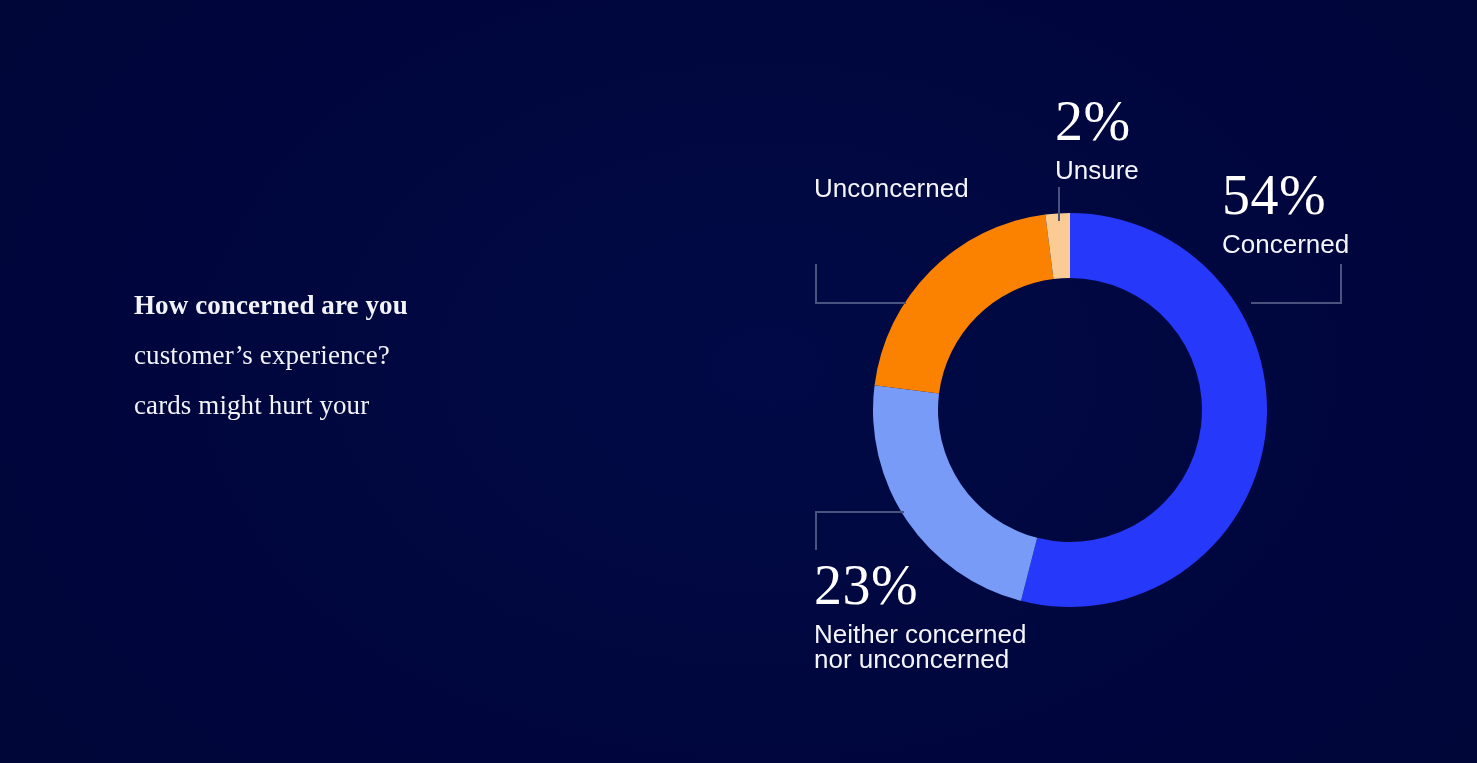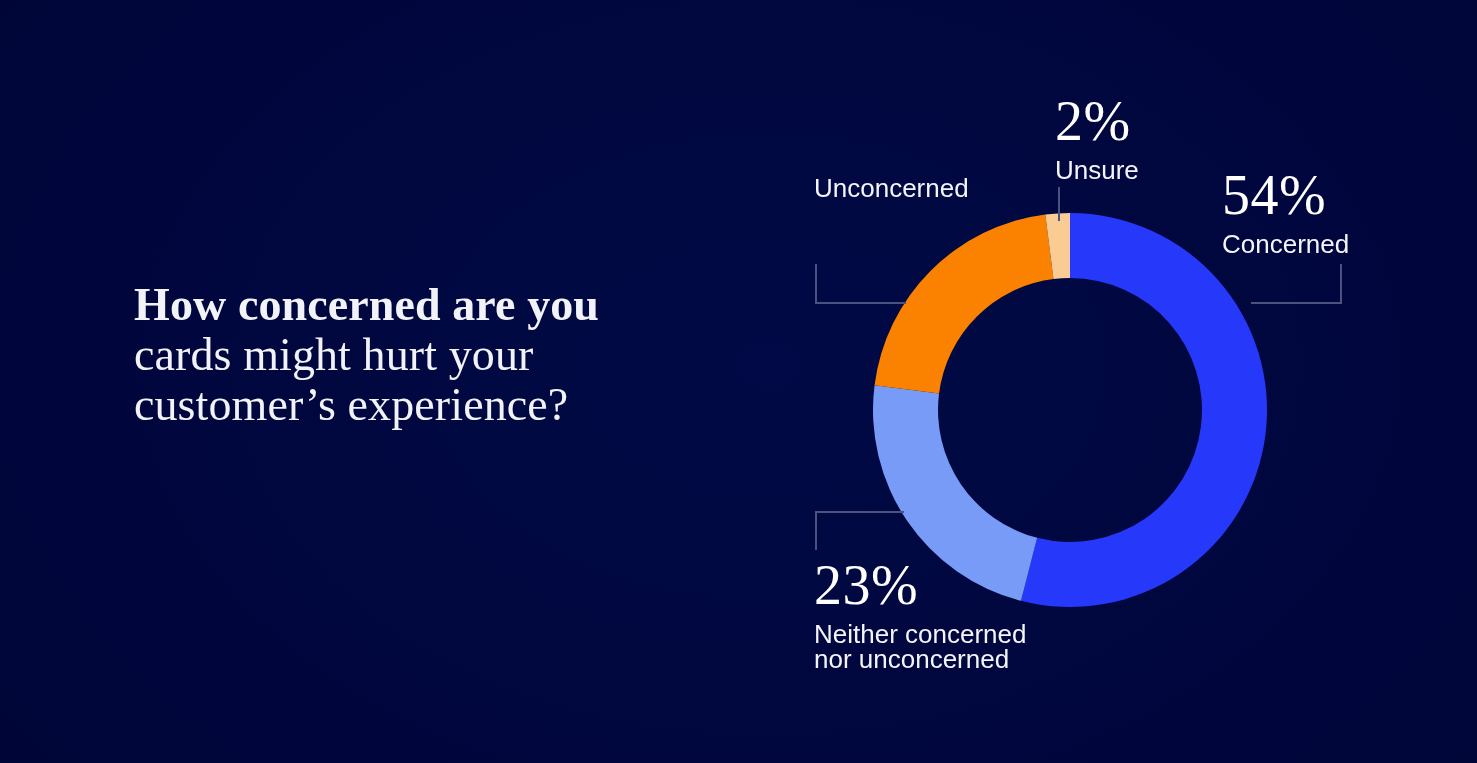--- a/index.html
+++ b/index.html
@@ -19,21 +19,21 @@
   }
 
   
   #headline {
     position: absolute;
     left: 134px;
     top: 280px;
     width: 540px;
     font-family: "Liberation Serif", serif;
     color: #F2F3F8;
-    font-size: 46px;
+    font-size: 27px;
     line-height: 50px;
     letter-spacing: 0.1px;
   }
   #headline .hl-line { display: block; white-space: nowrap; }
   #headline .hl-strong { font-weight: 700; }
   #headline .hl-normal { font-weight: 400; }
 
   
   #donut-wrap {
     position: absolute;
@@ -106,22 +106,22 @@
     border-top-width: 2px;
   }
 </style>
 </head>
 <body>
 
 <div id="stage">
 
   <div id="headline">
     <span class="hl-line hl-strong">How concerned are you</span>
+    <span class="hl-line hl-normal">customer’s experience?</span>
     <span class="hl-line hl-normal">cards might hurt your</span>
-    <span class="hl-line hl-normal">customer’s experience?</span>
   </div>
 
   <div id="donut-wrap">
     <svg id="donut-svg" viewBox="0 0 394 394">
       <g id="donut-slices">
           <path d="M 197 0 A 197 197 0 1 1 148.0080922285236 387.8108827423403 L 164.17542179311081 324.843291437368 A 131.99 131.99 0 1 0 197 65.00999999999999 Z" fill="#2639FB"></path>
           <path d="M 148.0080922285236 387.8108827423403 A 197 197 0 0 1 1.5534038410478672 172.30935298783214 L 66.05078057350207 180.45726650184753 A 131.99 131.99 0 0 0 164.17542179311081 324.843291437368 Z" fill="#789BF7"></path>
           <path d="M 1.5534038410478672 172.30935298783214 A 197 197 0 0 1 172.30935298783217 1.5534038410478672 L 180.45726650184756 66.05078057350207 A 131.99 131.99 0 0 0 66.05078057350207 180.45726650184753 Z" fill="#FA8200"></path>
           <path d="M 172.30935298783217 1.5534038410478672 A 197 197 0 0 1 196.99999999999997 0 L 196.99999999999997 65.00999999999999 A 131.99 131.99 0 0 0 180.45726650184756 66.05078057350207 Z" fill="#FBCB94"></path>
         </g>

